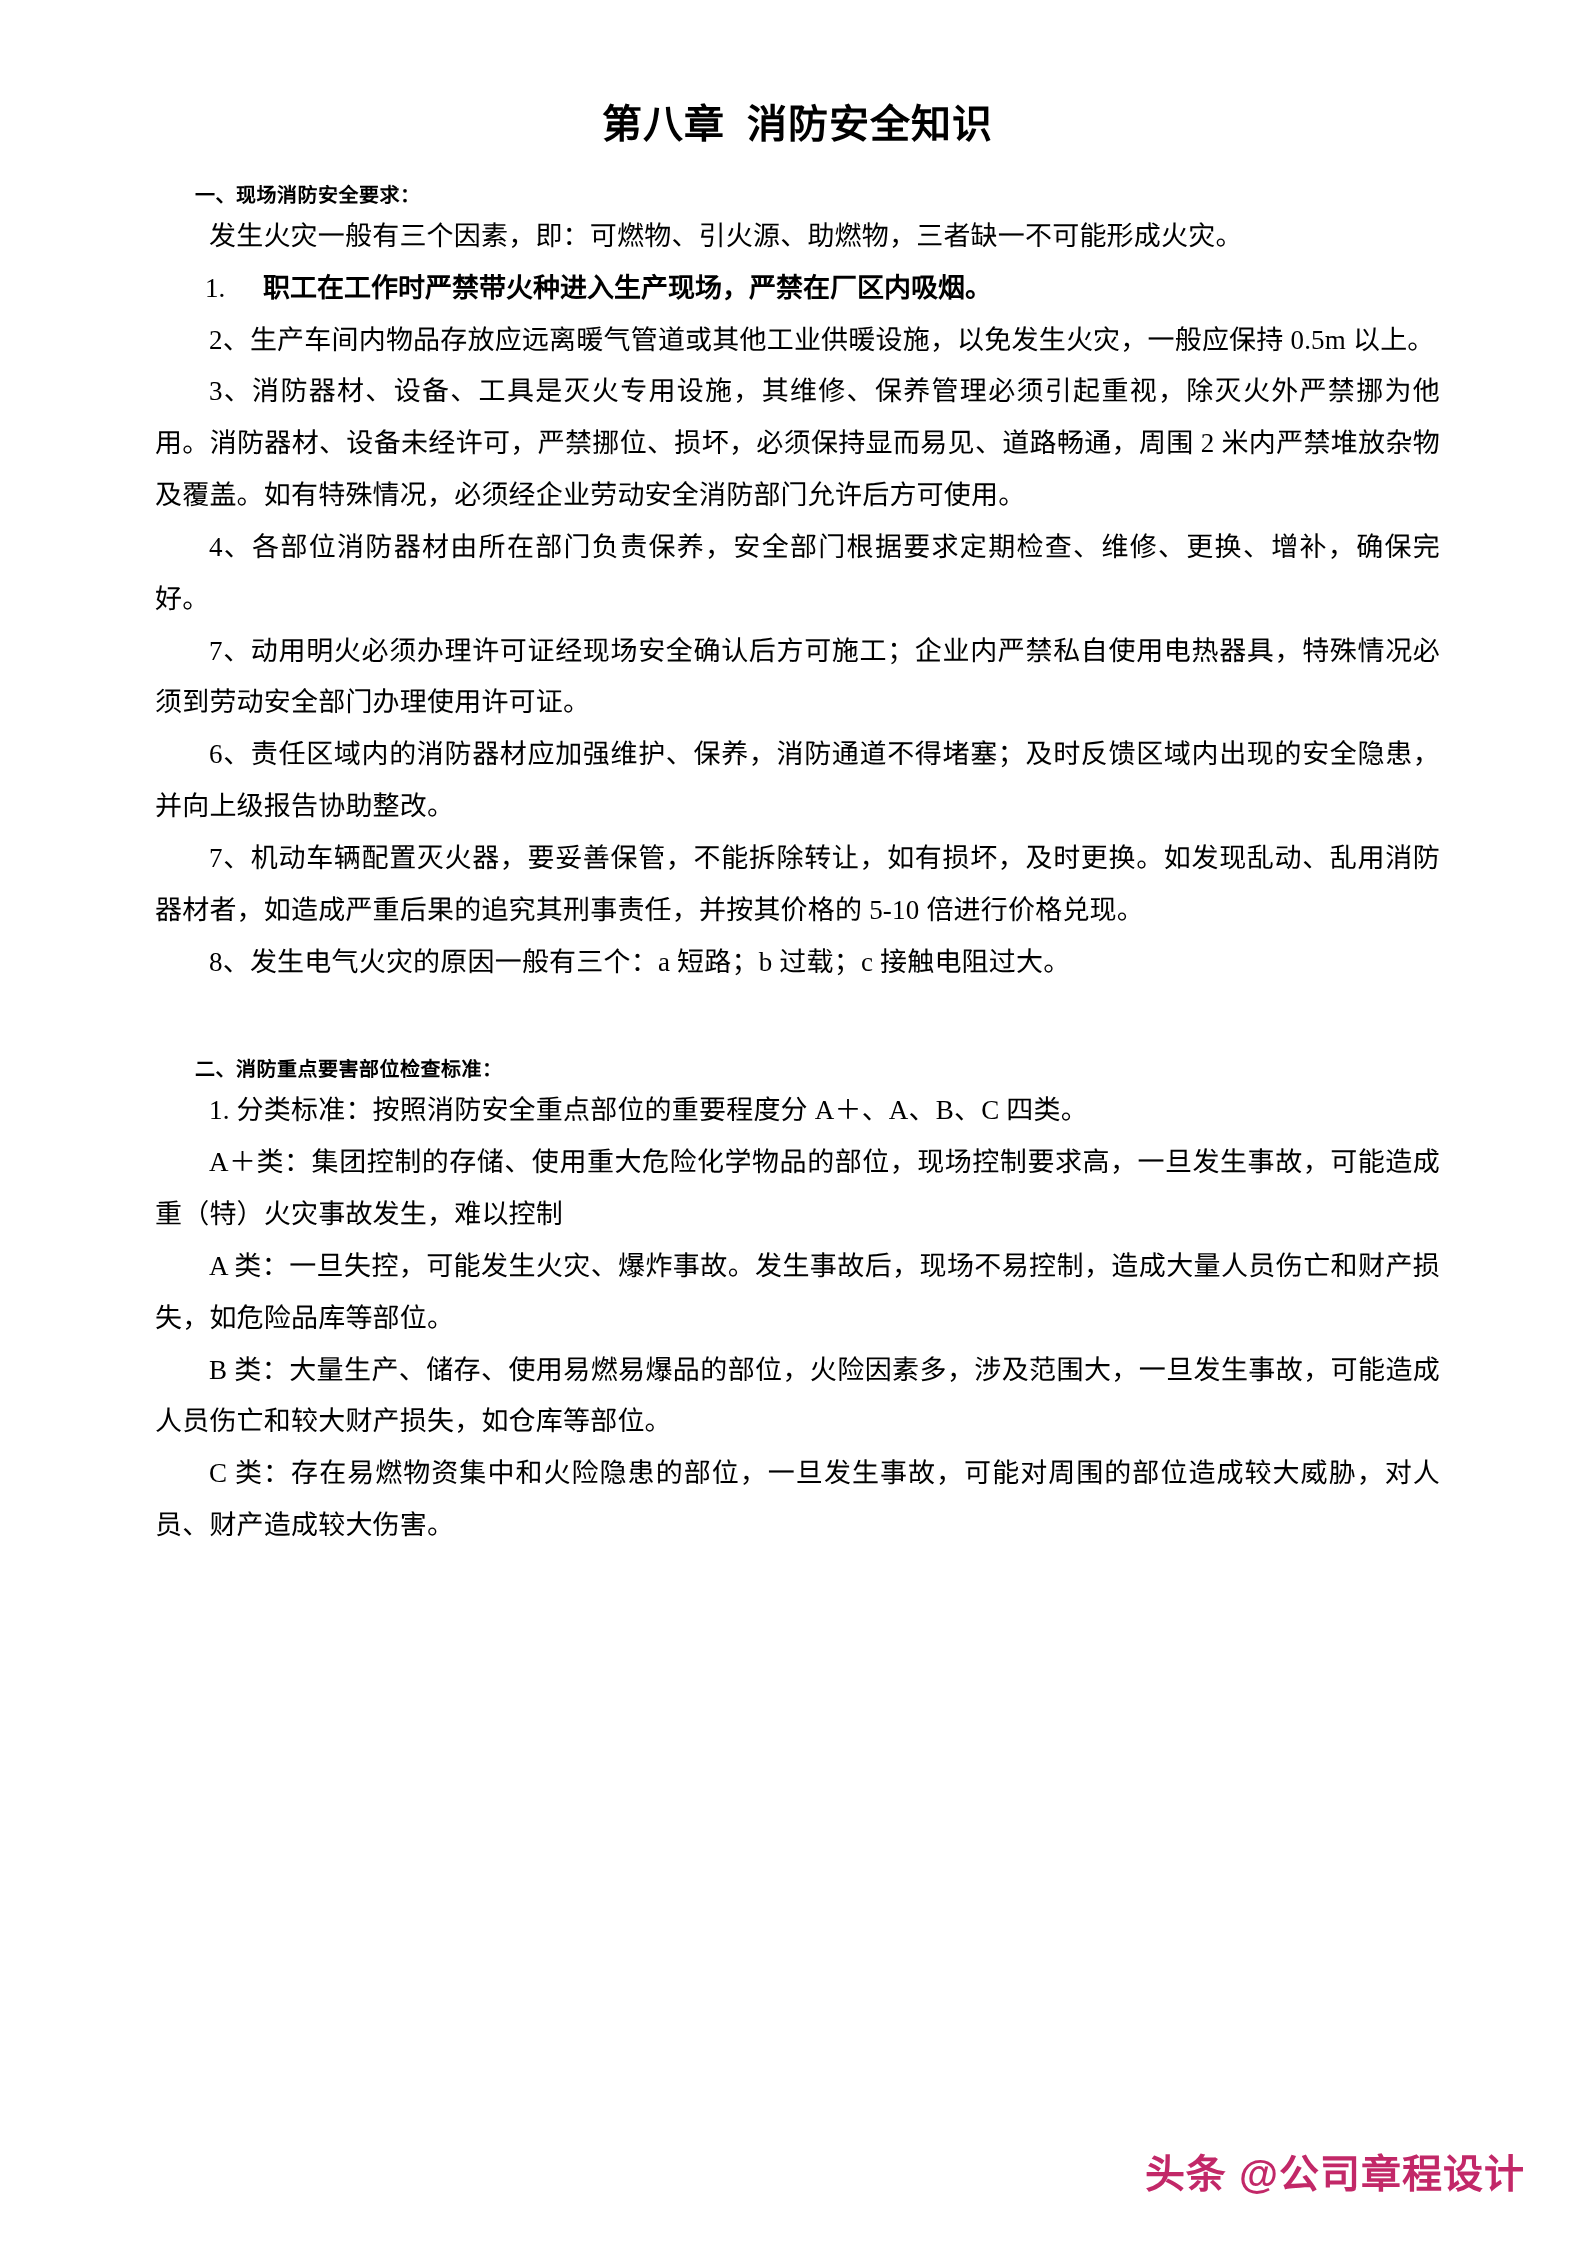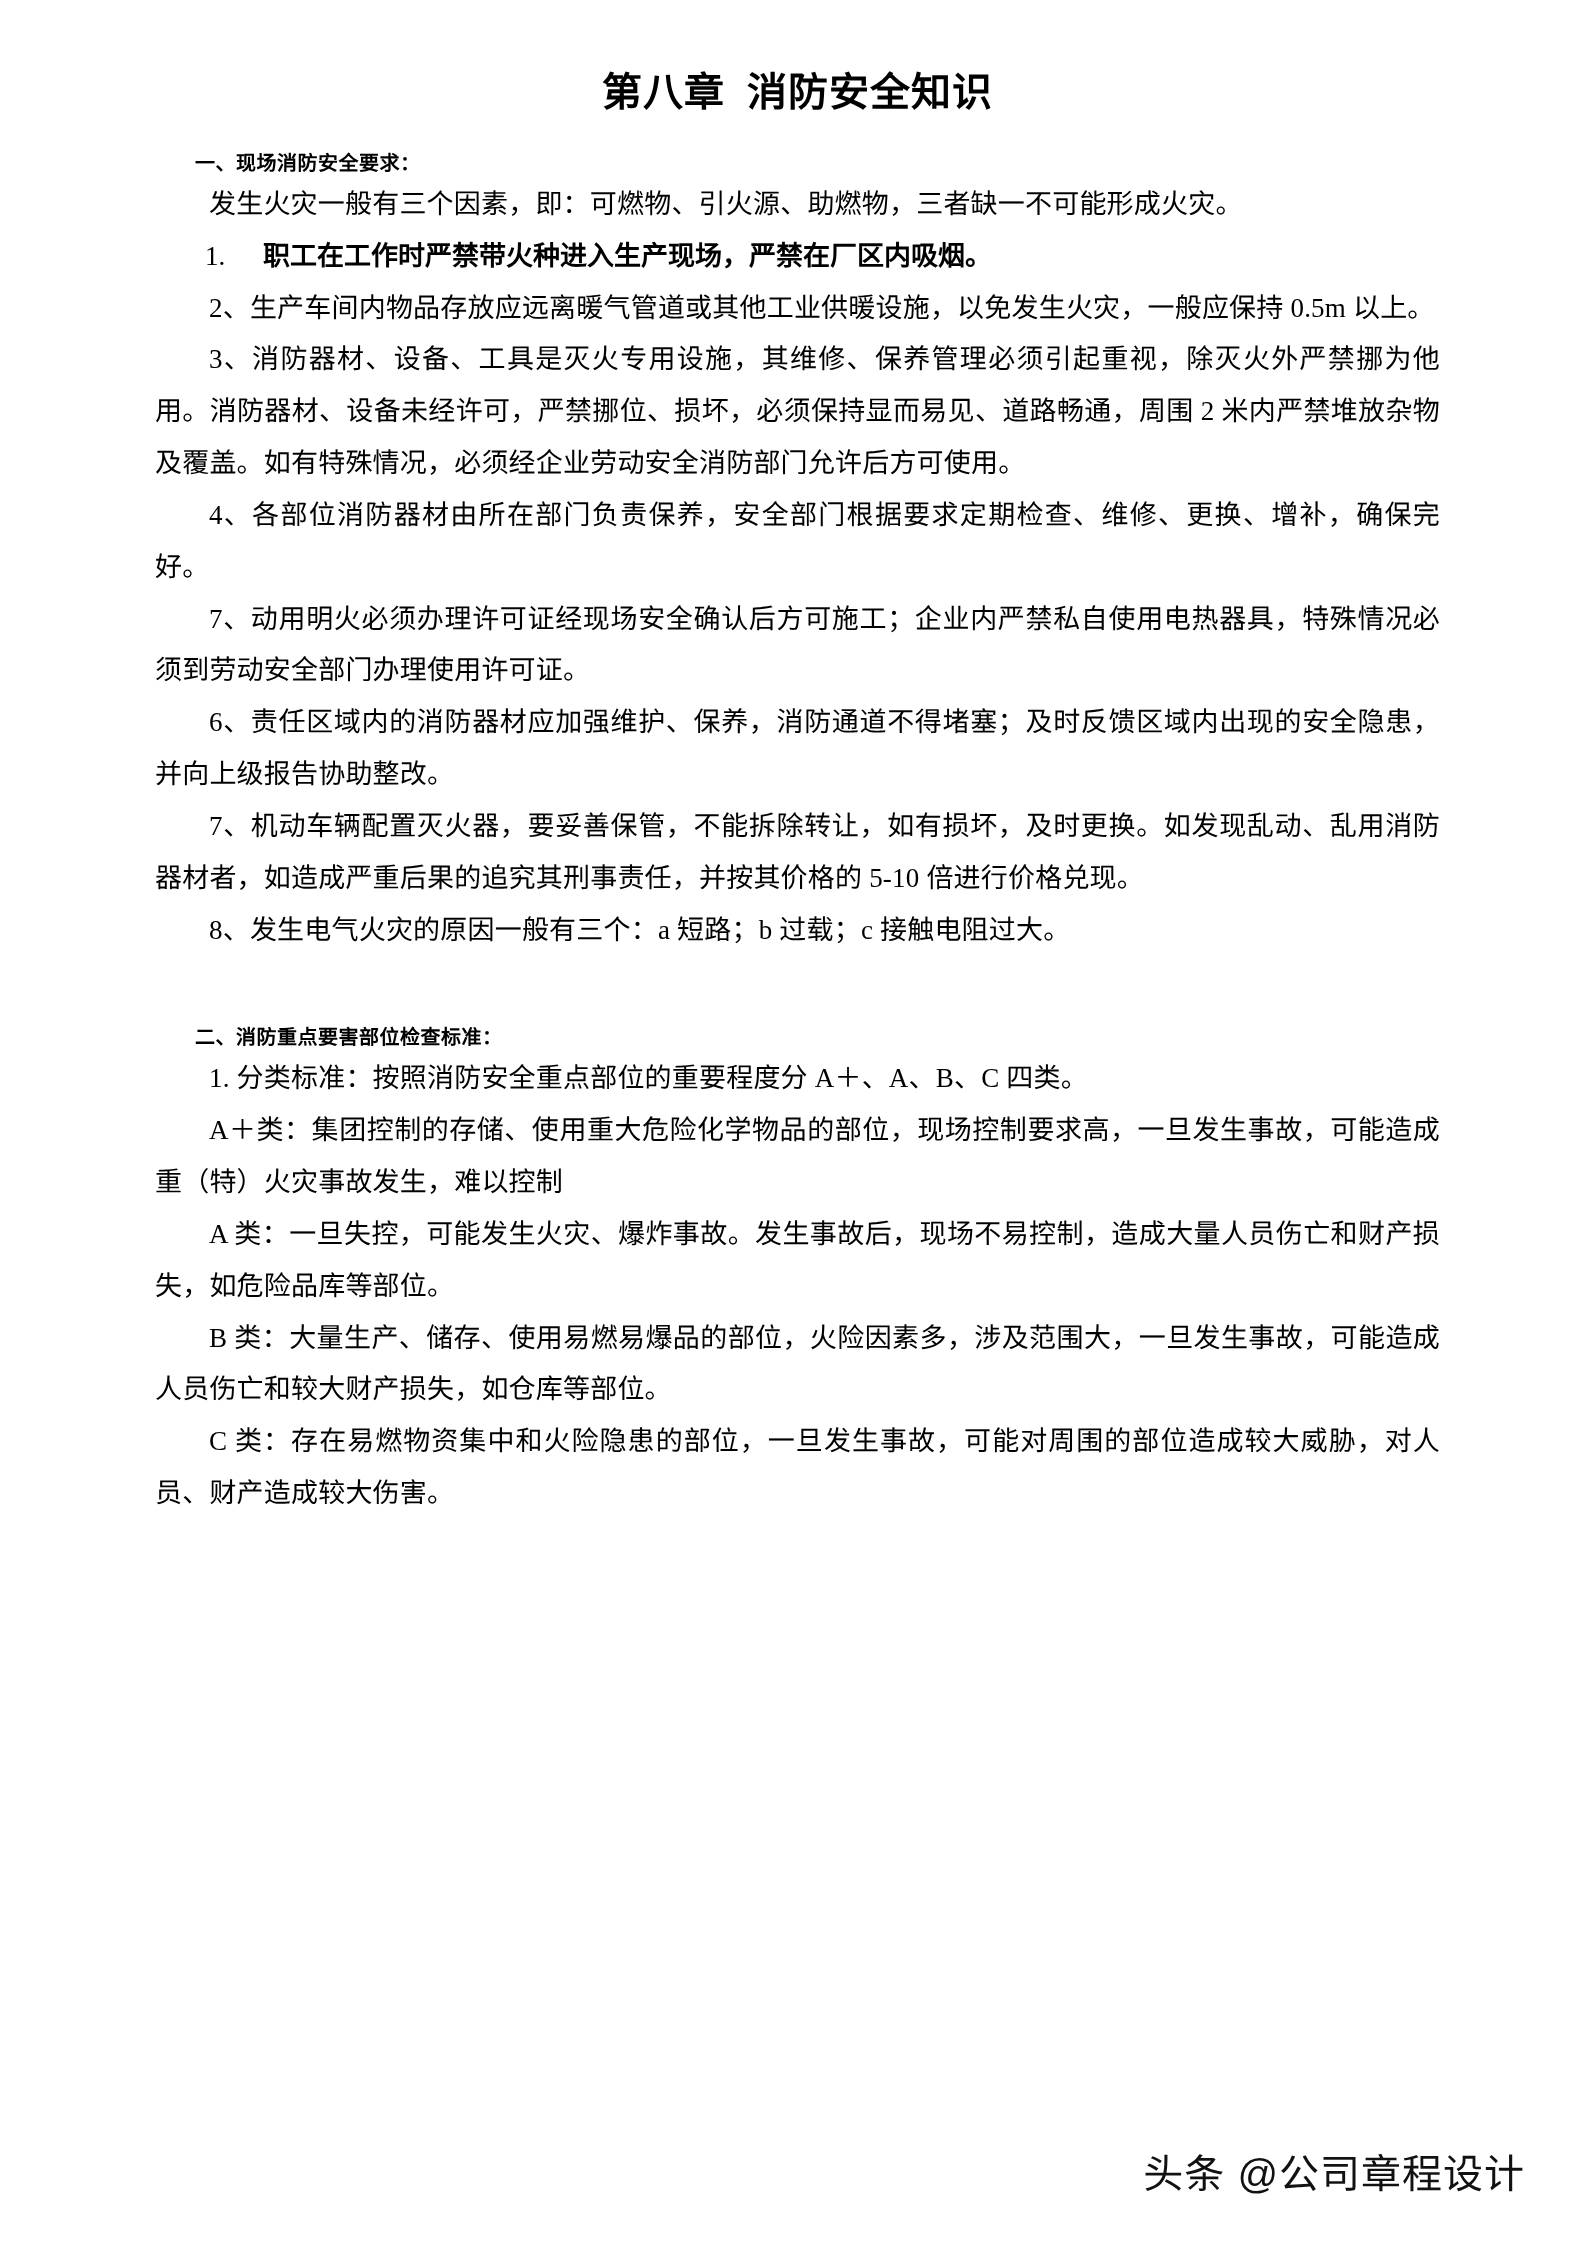--- a/index.html
+++ b/index.html
@@ -27,21 +27,21 @@
     width: 1285px;
   }
 
   
   .doc-title {
     text-align: center;
     font-size: 40px;
     font-weight: 700;
     letter-spacing: 1px;
     margin: 0;
-    padding-top: 68px;
+    padding-top: 100px;
     line-height: 1.25;
     white-space: pre;
   }
 
   
   .section-heading {
     font-size: 20px;
     font-weight: 700;
     line-height: 1.55;
     margin: 0;
@@ -90,22 +90,22 @@
     height: 66px;
   }
 
   
   .watermark {
     position: absolute;
     right: 62px;
     bottom: 45px;
     font-family: "Liberation Sans", "DejaVu Sans", sans-serif;
     font-size: 40px;
-    font-weight: 400;
-    color: #000000;
+    font-weight: 700;
+    color: #be185d;
     letter-spacing: 1px;
     white-space: nowrap;
     opacity: 0.93;
   }
 </style>
 </head>
 <body>
 
 <div class="page">
 

